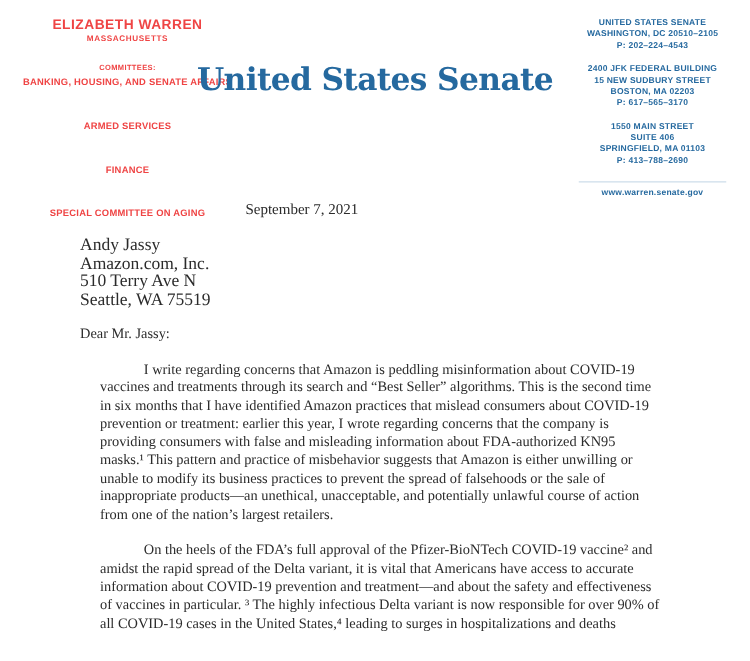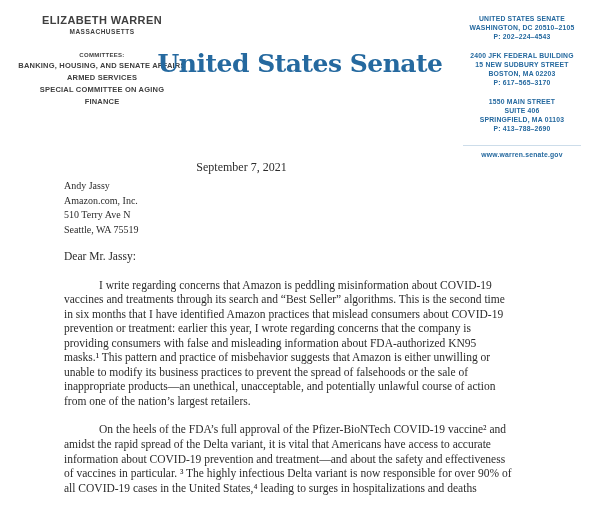--- a/index.html
+++ b/index.html
@@ -10,26 +10,26 @@
     -webkit-font-smoothing:antialiased;
   }
   .page{position:relative;width:600px;height:529px;background:#ffffff;}
 
   
   .letterhead{position:absolute;top:0;left:0;right:0;height:160px;}
   .sans{font-family:"Liberation Sans","DejaVu Sans",sans-serif;}
 
   .sender{
     position:absolute;left:6px;top:14px;width:192px;text-align:center;
-    color:#404040;font-weight:bold;
+    color:#ef4444;font-weight:bold;
   }
   .sender-name{font-size:11px;letter-spacing:.4px;}
   .sender-state{font-size:6.5px;margin-top:2px;letter-spacing:.5px;}
   .committees-label{font-size:6px;margin-top:17px;letter-spacing:.3px;}
-  .committee{font-size:7.5px;margin-top:3px;letter-spacing:.2px;}
+  .committee{font-size:7.5px;margin-top:26px;letter-spacing:.2px;}
   .committee:first-child{margin-top:3px;}
 
   .masthead{
     position:absolute;top:49px;left:0;right:0;text-align:center;
     font-family:"DejaVu Serif","Liberation Serif",serif;
     font-weight:bold;font-size:25px;color:#25699f;letter-spacing:-.5px;
   }
 
   .offices{
     position:absolute;top:14px;right:4px;width:148px;text-align:center;
@@ -38,41 +38,41 @@
   }
   .office{margin-bottom:10px;}
   .website{
     width:118px;margin:12px auto 0;padding-top:4px;
     border-top:1px solid #cdddea;font-size:6.8px;
   }
 
   
   .content{position:absolute;top:160px;left:0;width:483px;}
   .date{text-align:center;font-size:12px;}
-  .recipient{margin:4px 0 0 64px;font-size:10px;line-height:14.5px;}
+  .recipient{margin:15px 0 0 64px;font-size:14px;line-height:14.5px;}
   .salutation{margin:12px 0 0 64px;font-size:11.5px;line-height:14.5px;}
   .paragraphs{margin-left:64px;width:522px;font-size:11.5px;line-height:14.55px;}
-  .para{white-space:pre-line;text-indent:35px;margin:14px 0 0 0;}
+  .para{white-space:pre-line;text-indent:35px;margin:14px 0 0 16px;}
 </style>
 </head>
 <body>
 
 <div class="page">
 
   <header class="letterhead sans">
 
     <div class="sender">
       <div class="sender-name">ELIZABETH WARREN</div>
       <div class="sender-state">MASSACHUSETTS</div>
       <div class="committees-label">COMMITTEES:</div>
       <div class="committees">
           <div class="committee">BANKING, HOUSING, AND SENATE AFFAIRS</div>
           <div class="committee">ARMED SERVICES</div>
+          <div class="committee">FINANCE</div>
           <div class="committee">SPECIAL COMMITTEE ON AGING</div>
-          <div class="committee">FINANCE</div>
         </div>
     </div>
 
     <div class="masthead">United States Senate</div>
 
     <div class="offices">
       <div class="office">
           <div class="office-line">UNITED STATES SENATE</div>
           <div class="office-line">WASHINGTON, DC 20510–2105</div>
           <div class="office-line">P: 202–224–4543</div>

